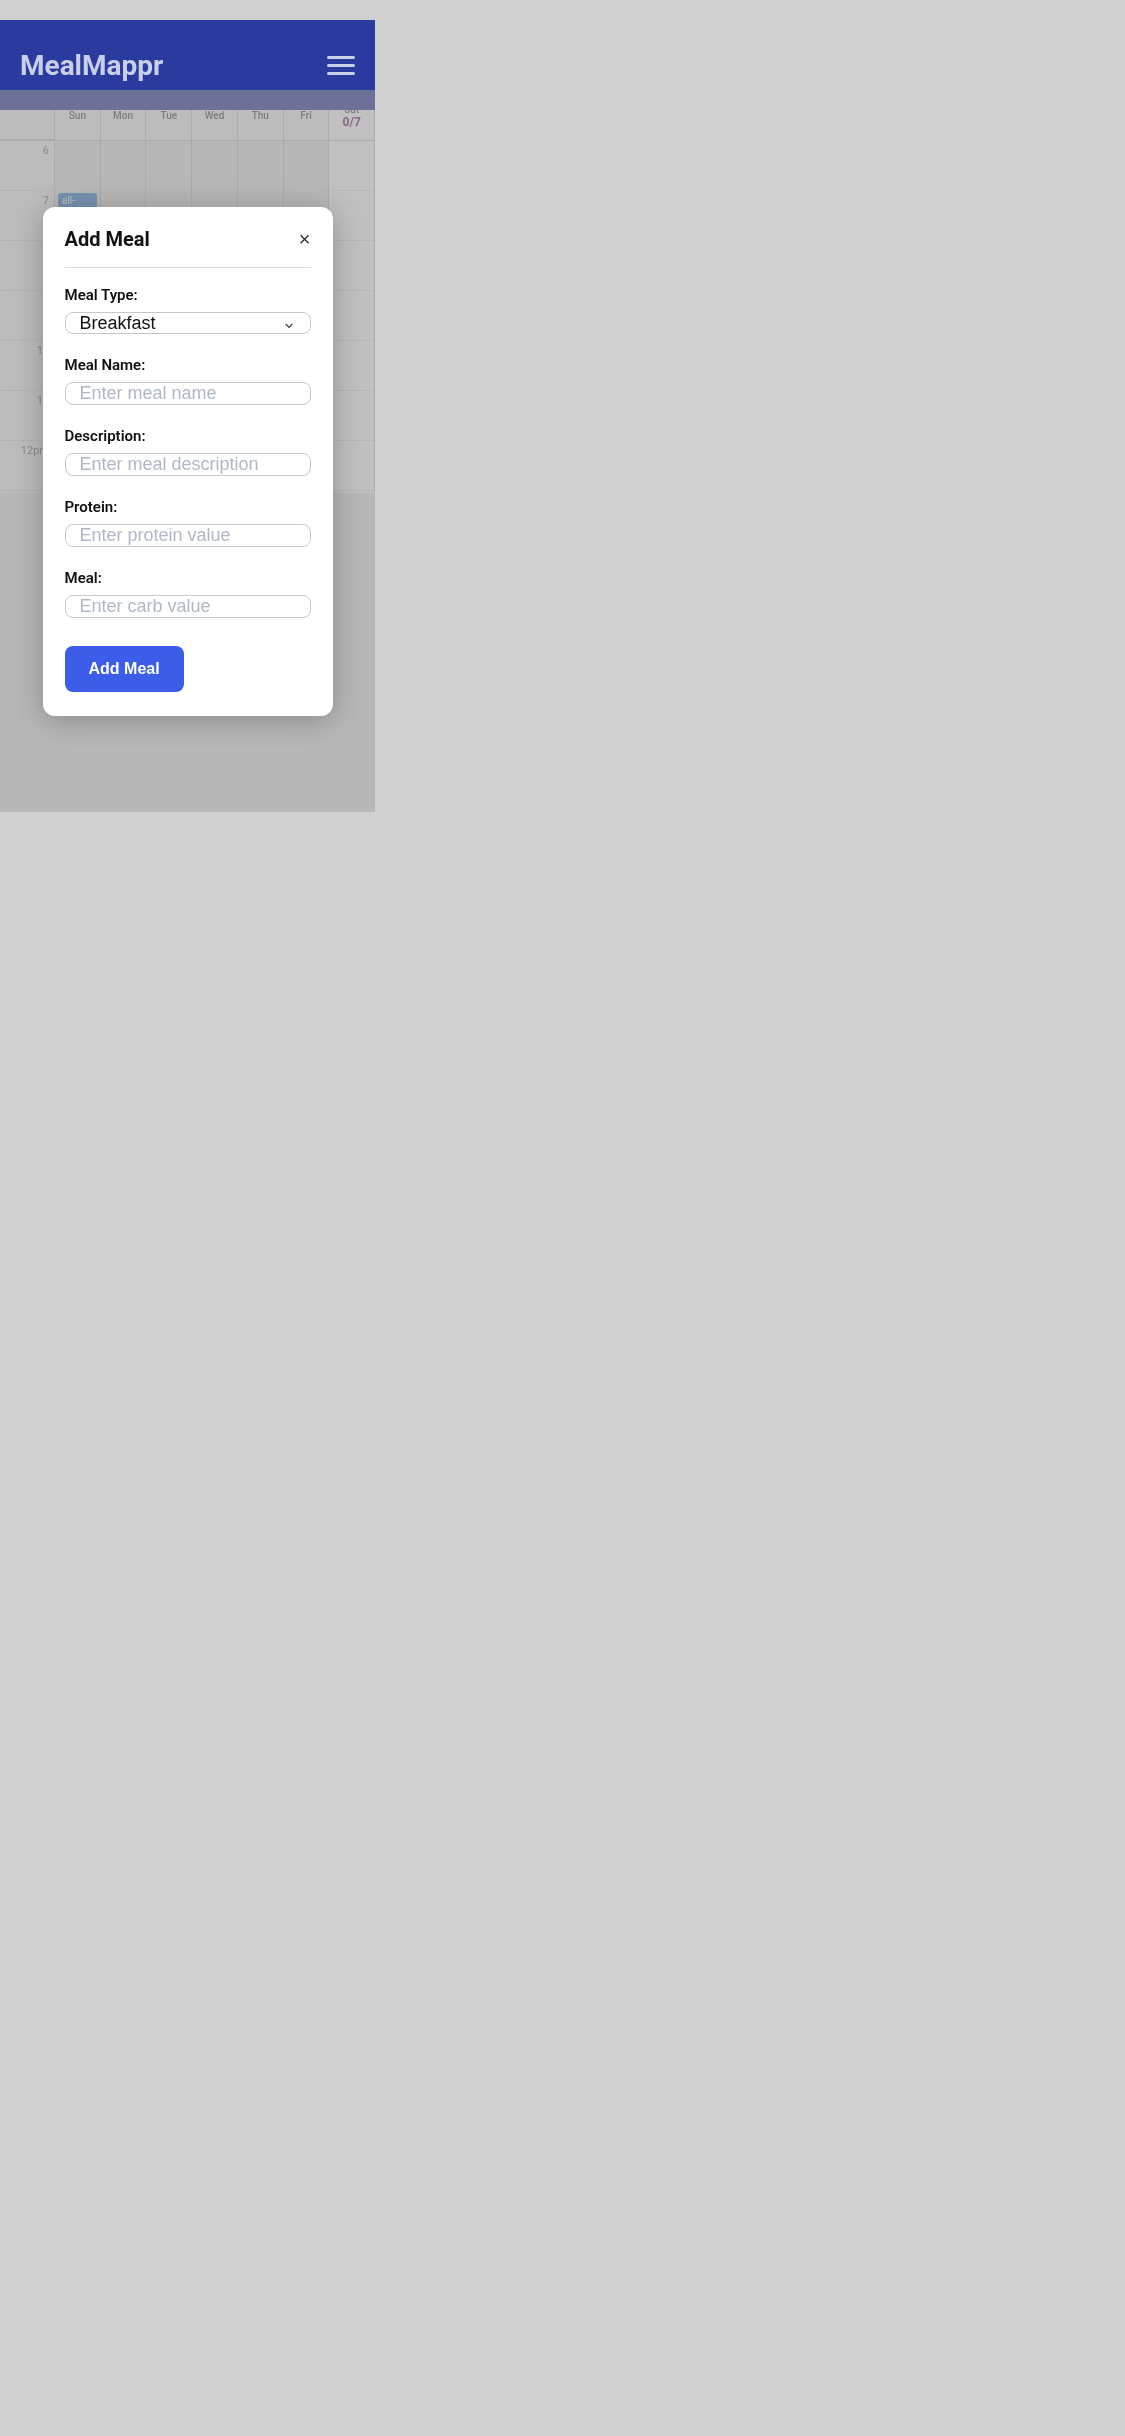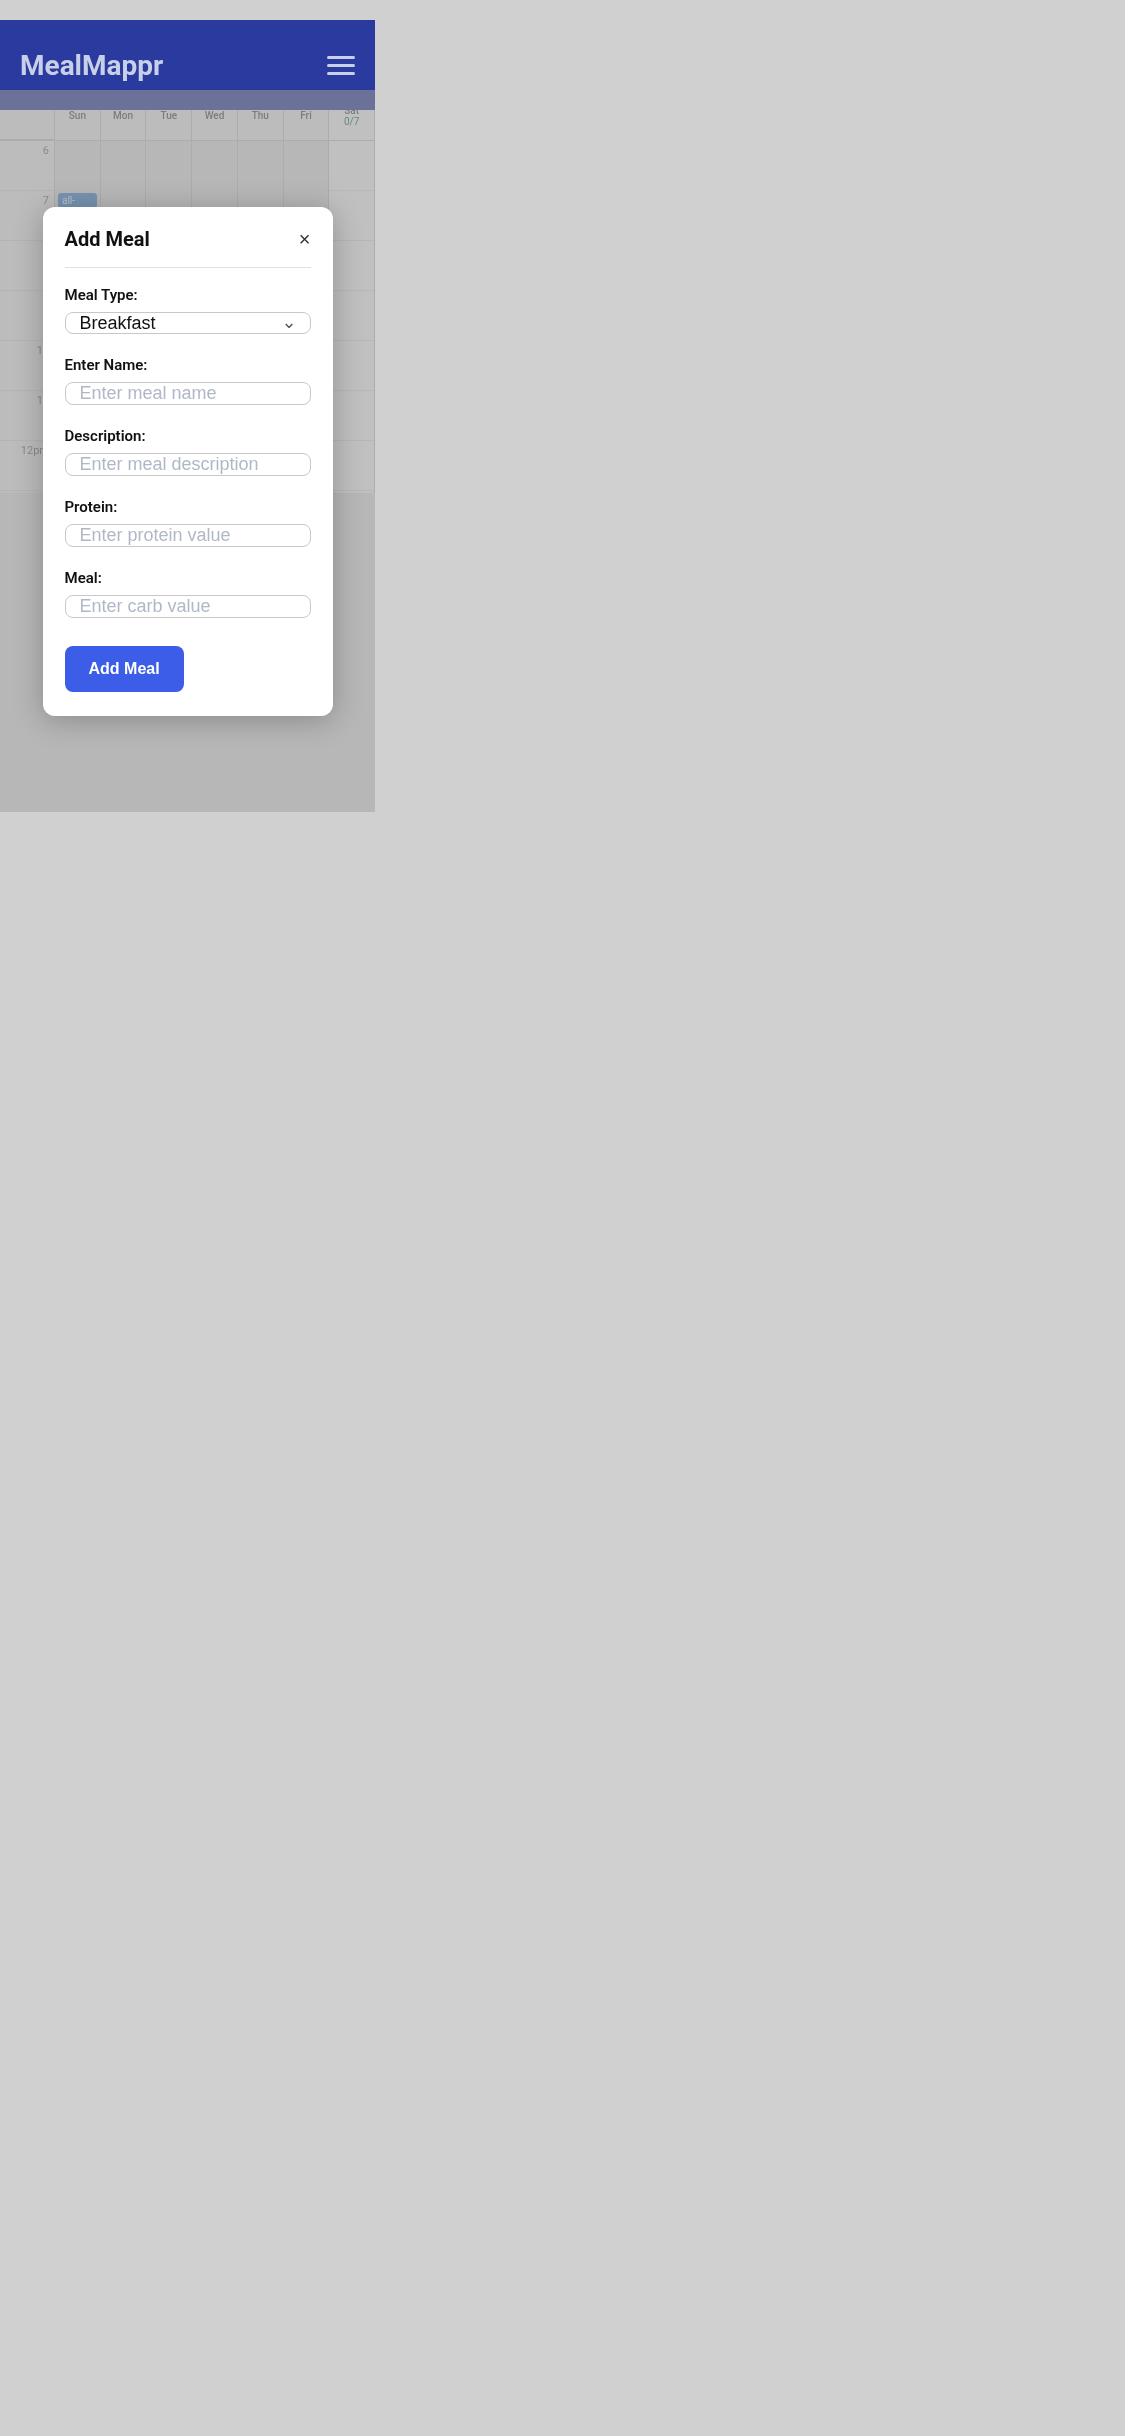--- a/index.html
+++ b/index.html
@@ -90,23 +90,23 @@
       border-top: 2px solid #333;
     }
 
     .day-col .day-name {
       font-size: 10px;
       color: #555;
       font-weight: 500;
     }
 
     .day-col .day-num {
-      font-size: 10px;
-      color: #15803d;
-      font-weight: 400;
+      font-size: 12px;
+      color: #701a75;
+      font-weight: 700;
     }
 
     .cal-body {
       display: flex;
       flex-direction: row;
     }
 
     .time-gutter {
       width: 55px;
       border-right: 1px solid #ccc;
@@ -417,21 +417,21 @@
           <option>Breakfast</option>
           <option>Lunch</option>
           <option>Dinner</option>
           <option>Snack</option>
         </select>
       </div>
     </div>
 
     
     <div class="form-group">
-      <label class="form-label">Enter Name:</label>
+      <label class="form-label">Meal Name:</label>
       <input type="text" class="form-input" placeholder="Enter meal name" style="">
     </div>
 
     
     <div class="form-group">
       <label class="form-label">Description:</label>
       <input type="text" class="form-input" placeholder="Enter meal description" style="">
     </div>
 
     

